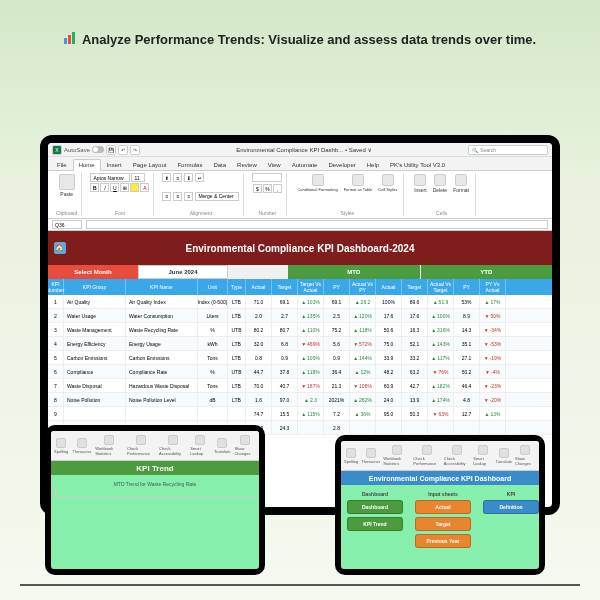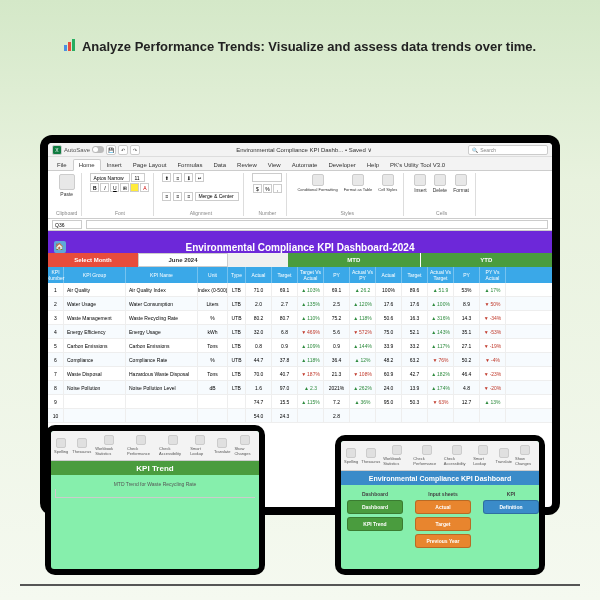--- a/index.html
+++ b/index.html
@@ -1,19 +1,19 @@
 <!DOCTYPE html>
 <html><head>
 <meta charset="utf-8">
 <style>
 *{box-sizing:border-box;margin:0;padding:0}
 body{width:600px;height:600px;background:linear-gradient(180deg,#d4e8c8 0%,#e8f2de 30%,#f5f9f0 100%);font-family:Arial,sans-serif;overflow:hidden;position:relative}
 .marketing{padding:18px 24px 10px;text-align:center}
 .marketing h1{font-size:16px;font-weight:700;color:#111;line-height:1.4}
-.marketing h2{font-size:13px;font-weight:600;color:#222;margin-top:20px;line-height:1.4}
+.marketing h2{font-size:13px;font-weight:600;color:#222;margin-top:13px;line-height:1.4}
 .icon-inline{display:inline-block;vertical-align:middle;margin-right:4px}
 .coffee{width:14px;height:14px;background:linear-gradient(135deg,#4a7c2e,#7fb15c);clip-path:polygon(50% 0,60% 40%,100% 50%,60% 60%,50% 100%,40% 60%,0 50%,40% 40%)}
 .bars{display:inline-flex;gap:1px;align-items:flex-end;height:12px}
 .bars span{width:3px}
 .bars span:nth-child(1){height:6px;background:#4a90e2}
 .bars span:nth-child(2){height:9px;background:#e74c3c}
 .bars span:nth-child(3){height:12px;background:#27ae60}
 .monitor{position:absolute;top:135px;left:50%;transform:translateX(-50%);width:520px;height:380px;background:#000;border-radius:12px;padding:8px}
 .screen{width:100%;height:100%;background:#fff;border-radius:4px;overflow:hidden;display:flex;flex-direction:column;font-size:7px}
 .titlebar{height:14px;background:#f3f3f3;display:flex;align-items:center;padding:0 4px;gap:4px;border-bottom:1px solid #ddd}
@@ -36,21 +36,21 @@
 .ribbon-btn .ricon.big{width:16px;height:16px}
 .ribbon-btn span{font-size:5px;color:#333}
 .font-ctl{display:flex;flex-direction:column;gap:1px}
 .font-select{width:40px;height:9px;border:1px solid #ccc;font-size:5px;padding:0 2px;display:flex;align-items:center;background:#fff}
 .font-btns{display:flex;gap:1px}
 .font-btn{width:9px;height:9px;border:1px solid #ccc;font-size:5px;display:flex;align-items:center;justify-content:center;background:#fff}
 .cellref{height:12px;border-bottom:1px solid #ccc;display:flex;align-items:center;padding:0 4px;gap:4px}
 .namebox{width:30px;height:9px;border:1px solid #ccc;font-size:5px;padding:0 2px;display:flex;align-items:center}
 .formula-bar{flex:1;height:9px;border:1px solid #ccc}
 .dashboard{flex:1;overflow:hidden;display:flex;flex-direction:column}
-.dash-title{height:22px;background:#6d28d9;color:#fff;display:flex;align-items:flex-end;justify-content:center;font-size:10px;font-weight:700;position:relative}
+.dash-title{height:34px;background:#7f1d1d;color:#fff;display:flex;align-items:center;justify-content:center;font-size:10px;font-weight:700;position:relative}
 .home-icon{position:absolute;left:6px;width:12px;height:12px;background:#5fa8d8;border-radius:2px;display:flex;align-items:center;justify-content:center;font-size:7px}
 .controls{height:14px;display:flex}
 .ctrl-cell{display:flex;align-items:center;justify-content:center;font-size:6px;font-weight:700;color:#fff}
 .ctrl-select{background:#e74c3c;width:90px}
 .ctrl-month{background:#fff;color:#333;width:90px;border:1px solid #ccc}
 .ctrl-spacer{background:#f0f0f0;width:60px}
 .ctrl-mtd{background:#4a9c3e;flex:1}
 .ctrl-ytd{background:#4a9c3e;flex:1;border-left:1px solid #fff}
 .headers{height:16px;display:flex;background:#3aa8e8;color:#fff;font-size:5px}
 .hcell{display:flex;align-items:center;justify-content:center;text-align:center;border-right:1px solid rgba(255,255,255,0.3);padding:0 1px}

